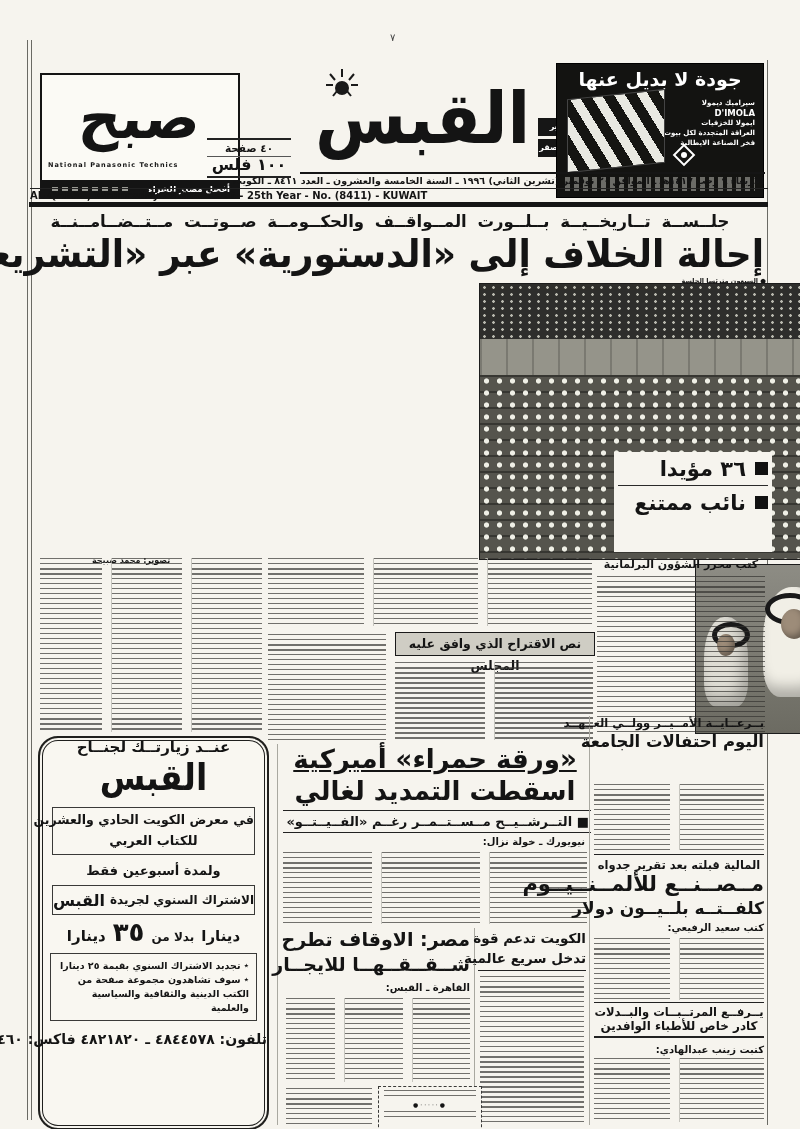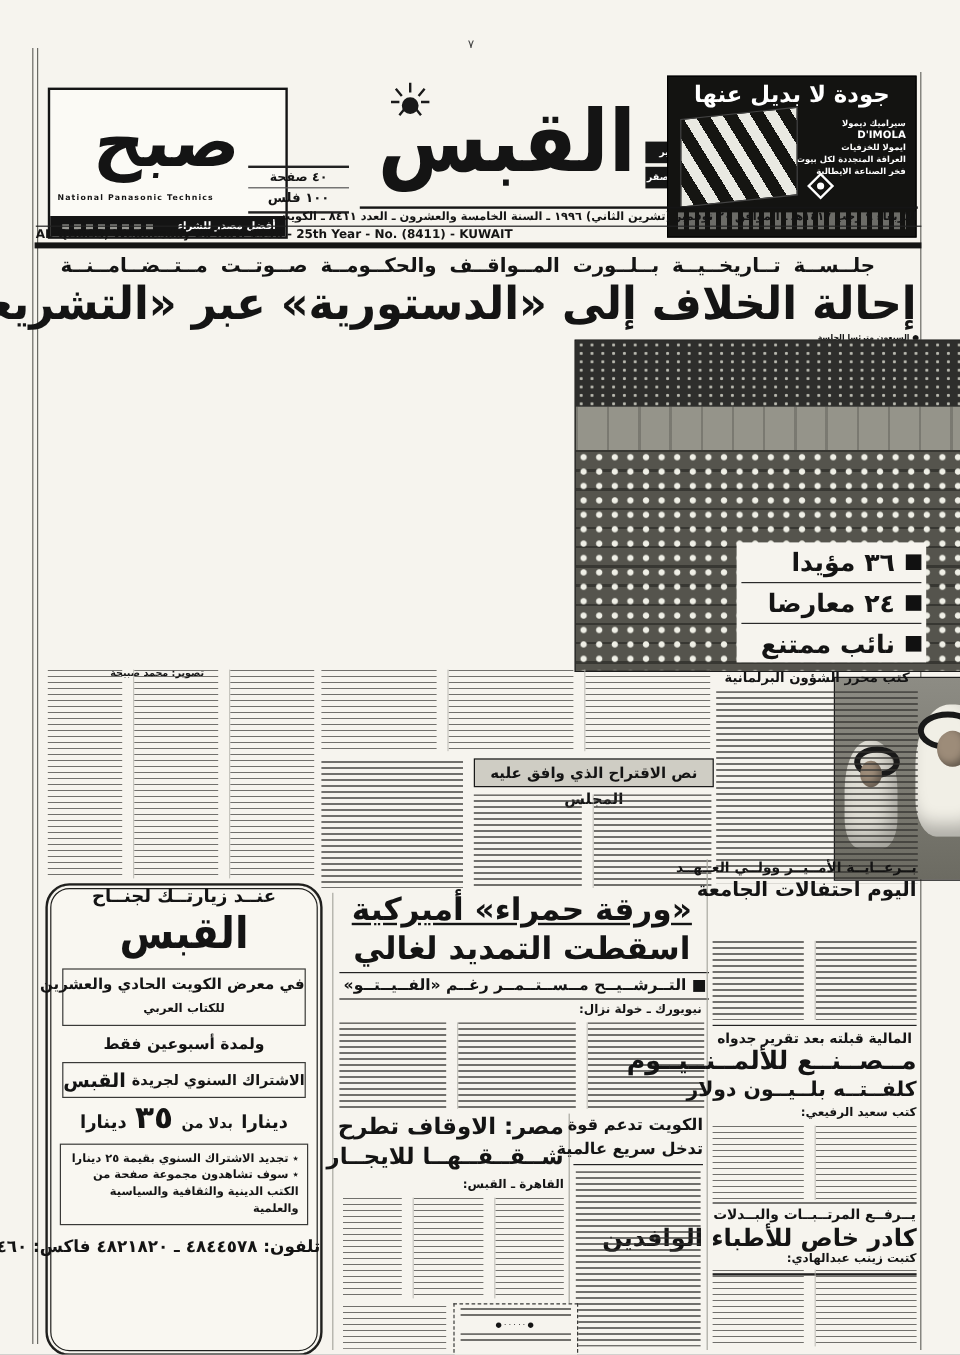--- a/index.html
+++ b/index.html
@@ -61,21 +61,21 @@
     <div class="c" style="font-size:58px;font-weight:900;line-height:86px;transform:skewX(-6deg);">صبح</div>
     <div class="abs" style="left:6px;top:86px;width:184px;font-size:6.5px;font-weight:bold;text-align:left;direction:ltr;letter-spacing:1px;">National   Panasonic   Technics</div>
     <div class="abs" style="left:0;bottom:0;width:100%;height:17px;background:#141414;display:flex;align-items:center;">
       <span style="color:#fff;font-size:8.5px;font-weight:bold;padding:0 8px;">أفضل مصدر للشراء</span>
       <span style="flex:1;height:4px;margin:0 10px;background:repeating-linear-gradient(90deg,#cfcfc7 0 6px,rgba(0,0,0,0) 6px 10px);opacity:.7;"></span>
     </div>
   </div>
 
   <div class="abs" style="left:207px;top:138px;width:84px;height:34px;border-top:2px solid #222;border-bottom:2px solid #222;padding:1px 0;">
     <div style="font-size:10.5px;font-weight:bold;border-bottom:1px solid #555;line-height:15px;text-align:center;">٤٠ صفحة</div>
-    <div style="font-size:11px;font-weight:bold;line-height:15px;text-align:center;">١٠٠ فلس</div>
+    <div style="font-size:16px;font-weight:bold;line-height:15px;text-align:center;">١٠٠ فلس</div>
   </div>
 
   <div class="abs" style="left:305px;top:66px;width:235px;height:104px;">
     <span class="abs" style="left:18px;top:0;">
       <svg width="38" height="38" viewBox="0 0 38 38">
         <g stroke="#1a1a1a" stroke-width="2" fill="none">
           <circle cx="19" cy="22" r="6" fill="#1a1a1a"></circle>
           <path d="M19 3v8M7 8l5 6M31 8l-5 6M3 19h7M28 19h7M10 30l4-5M28 30l-4-5"></path>
         </g>
       </svg>
@@ -134,24 +134,20 @@
 
   <div class="abs nw" style="left:92px;top:556px;font-size:8px;font-weight:bold;">تصوير: محمد صبيحة</div>
 
   <div class="abs" style="left:614px;top:452px;width:150px;height:100px;background:#f6f4ee;padding:0 4px;">
     <div class="vote-row">
         <span class="sq"></span>
         <span>٣٦ مؤيدا</span>
       </div>
     <div class="vote-row">
         <span class="sq"></span>
-        <span>٢٤ معارضا</span>
-      </div>
-    <div class="vote-row">
-        <span class="sq"></span>
         <span>نائب ممتنع</span>
       </div>
   </div>
 
   <div class="abs" style="left:597px;top:558px;width:168px;height:184px;">
     <div class="c nw" style="font-size:11px;font-weight:bold;">كتب محرر الشؤون البرلمانية</div>
     <div class="sim" style="margin-top:5px;height:160px;"></div>
   </div>
 
   <div class="abs simwrap ruled" style="left:268px;top:558px;width:324px;height:68px;">
@@ -201,21 +197,21 @@
   <div class="abs nw c" style="left:594px;top:872px;width:170px;font-size:21px;font-weight:900;">مــصــنــع للألمــنــيــوم</div>
   <div class="abs nw c" style="left:594px;top:898px;width:170px;font-size:17px;font-weight:900;">كلفــتــه بلــيــون دولار</div>
   <div class="abs byline" style="left:664px;top:922px;width:100px;text-align:right;">كتب سعيد الرفيعي:</div>
   <div class="abs simwrap ruled" style="left:594px;top:938px;width:170px;height:62px;">
     <div class="sim"></div>
     <div class="sim"></div>
   </div>
 
   <div class="abs" style="left:594px;top:1002px;width:170px;height:1px;background:#222;"></div>
   <div class="abs nw c kicker-sm" style="left:594px;top:1005px;width:170px;">يــرفــع المرتــبــات والبــدلات</div>
-  <div class="abs nw c" style="left:594px;top:1019px;width:170px;font-size:20px;font-weight:900;border-bottom:2px solid #222;padding-bottom:18px;">كادر خاص للأطباء الوافدين</div>
+  <div class="abs nw c" style="left:594px;top:1019px;width:170px;font-size:12px;font-weight:900;border-bottom:2px solid #222;padding-bottom:3px;">كادر خاص للأطباء الوافدين</div>
   <div class="abs byline" style="left:664px;top:1044px;width:100px;text-align:right;">كتبت زينب عبدالهادي:</div>
   <div class="abs simwrap ruled" style="left:594px;top:1058px;width:170px;height:64px;">
     <div class="sim"></div>
     <div class="sim"></div>
   </div>
 
   <div class="abs nw c" style="left:478px;top:930px;width:108px;font-size:13.5px;font-weight:900;">الكويت تدعم قوة</div>
   <div class="abs nw c" style="left:478px;top:950px;width:108px;font-size:13.5px;font-weight:900;border-bottom:1.5px solid #222;padding-bottom:4px;">تدخل سريع عالمية</div>
   <div class="abs sim" style="left:480px;top:976px;width:104px;height:146px;"></div>
 
@@ -233,21 +229,21 @@
     <div class="sim" style="height:8px;margin-bottom:3px;"></div>
     <div class="c" style="font-size:6px;letter-spacing:2px;">●·····●</div>
     <div class="sim" style="height:8px;margin-top:3px;"></div>
   </div>
 
   <div class="abs" id="bigad" style="left:38px;top:736px;width:227px;height:390px;background:#f9f7f1;">
     <div class="c nw" style="font-size:15px;font-weight:bold;">عنــد زيارتــك لجنــاح</div>
     <div class="c nw" style="font-size:33px;font-weight:900;margin-top:2px;transform:scaleY(1.1);">القبس</div>
     <div class="adbox c" style="margin:10px 12px 0;height:46px;">
       <div style="font-size:12.5px;font-weight:bold;line-height:23px;white-space:nowrap;">في معرض الكويت الحادي والعشرين</div>
-      <div style="font-size:10px;font-weight:bold;line-height:20px;">للكتاب العربي</div>
+      <div style="font-size:13px;font-weight:bold;line-height:20px;">للكتاب العربي</div>
     </div>
     <div class="c nw" style="margin-top:8px;font-size:13px;font-weight:900;">ولمدة أسبوعين فقط</div>
     <div class="adbox" style="margin:7px 12px 0;height:28px;display:flex;align-items:center;justify-content:center;gap:5px;">
       <span style="font-size:12px;font-weight:bold;white-space:nowrap;">الاشتراك السنوي لجريدة</span>
       <span style="font-size:16px;font-weight:900;">القبس</span>
     </div>
     <div style="display:flex;align-items:baseline;justify-content:center;gap:7px;margin-top:2px;">
       <span style="font-size:15px;font-weight:900;">دينارا</span>
       <span style="font-size:12px;font-weight:bold;">بدلا من</span>
       <span style="font-size:26px;font-weight:900;">٣٥</span>

